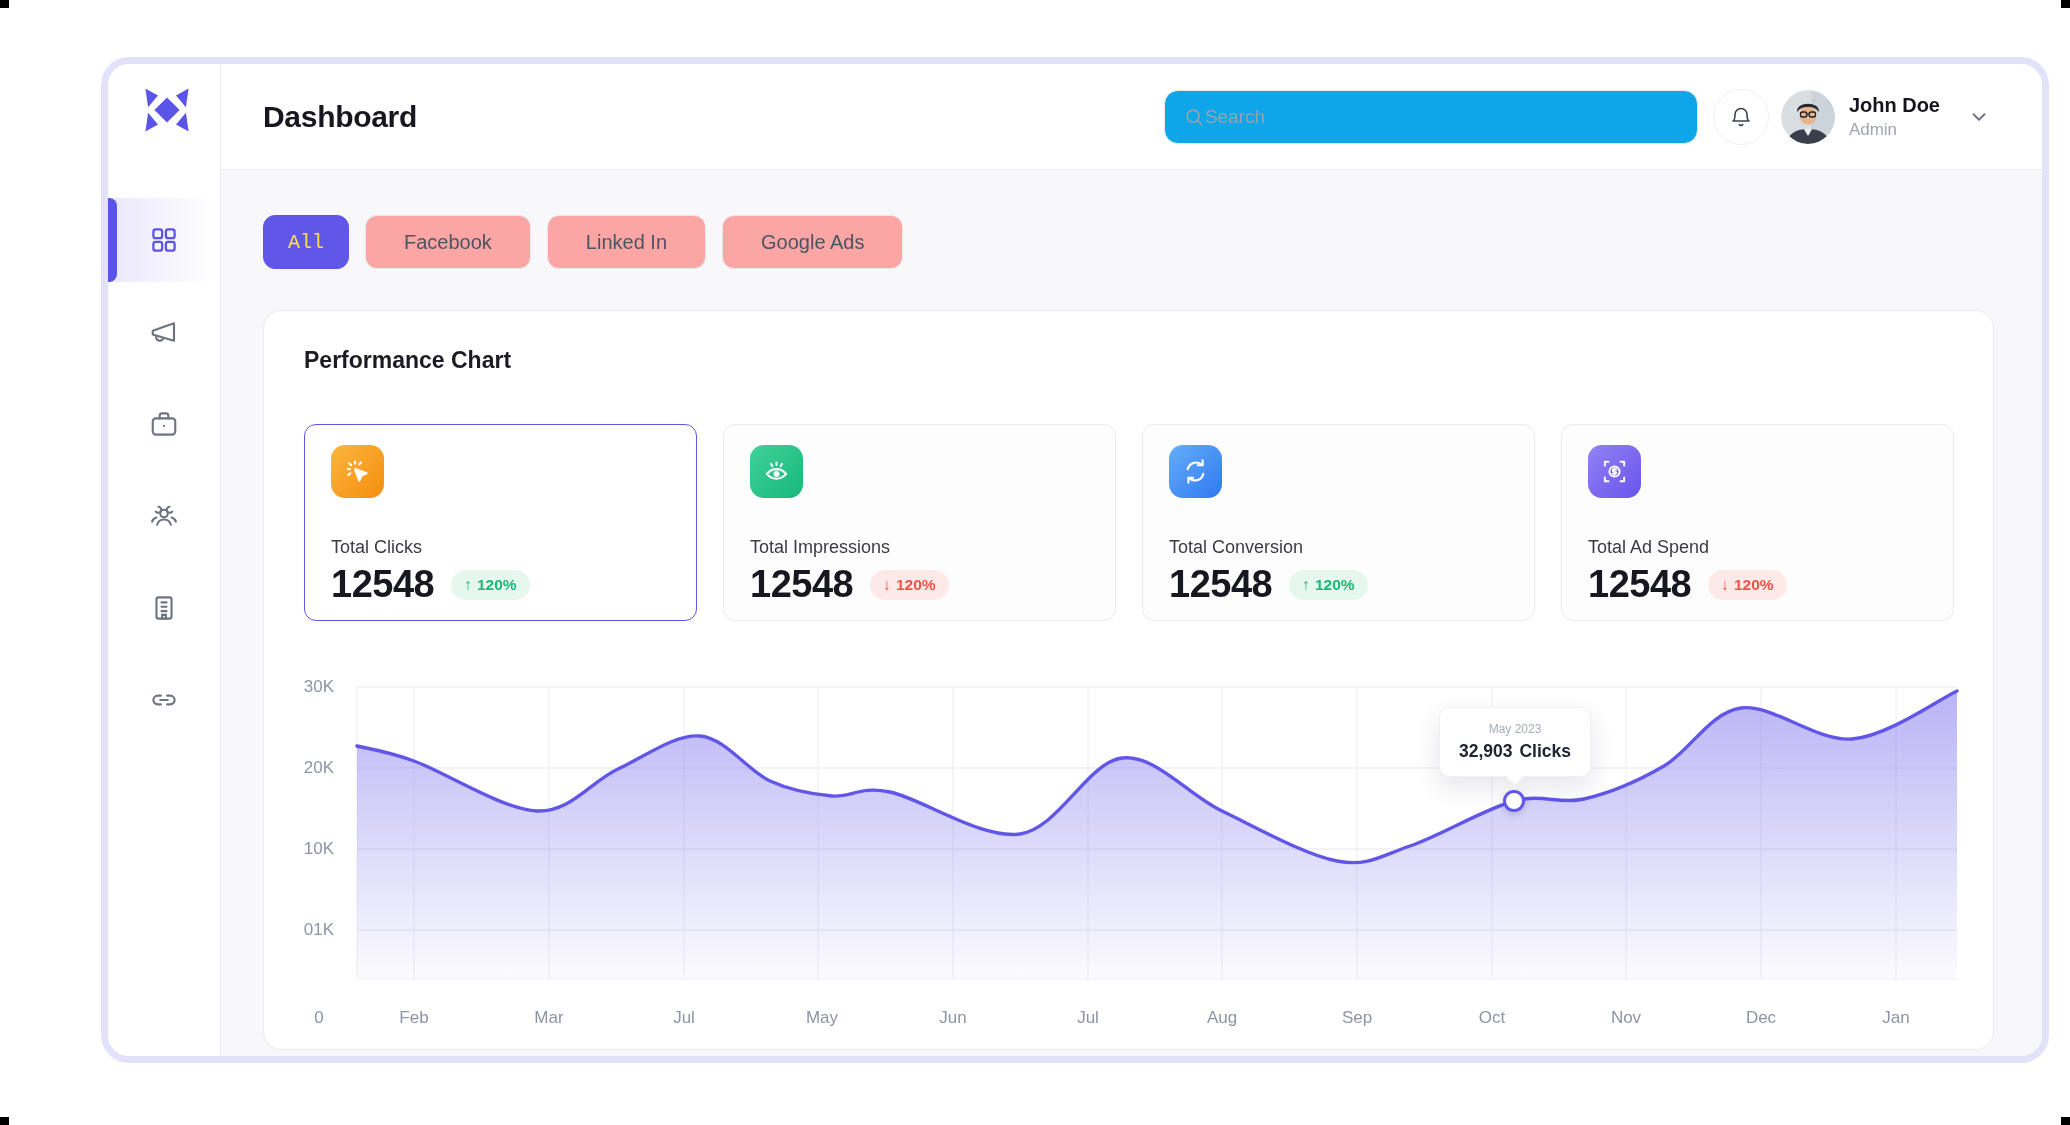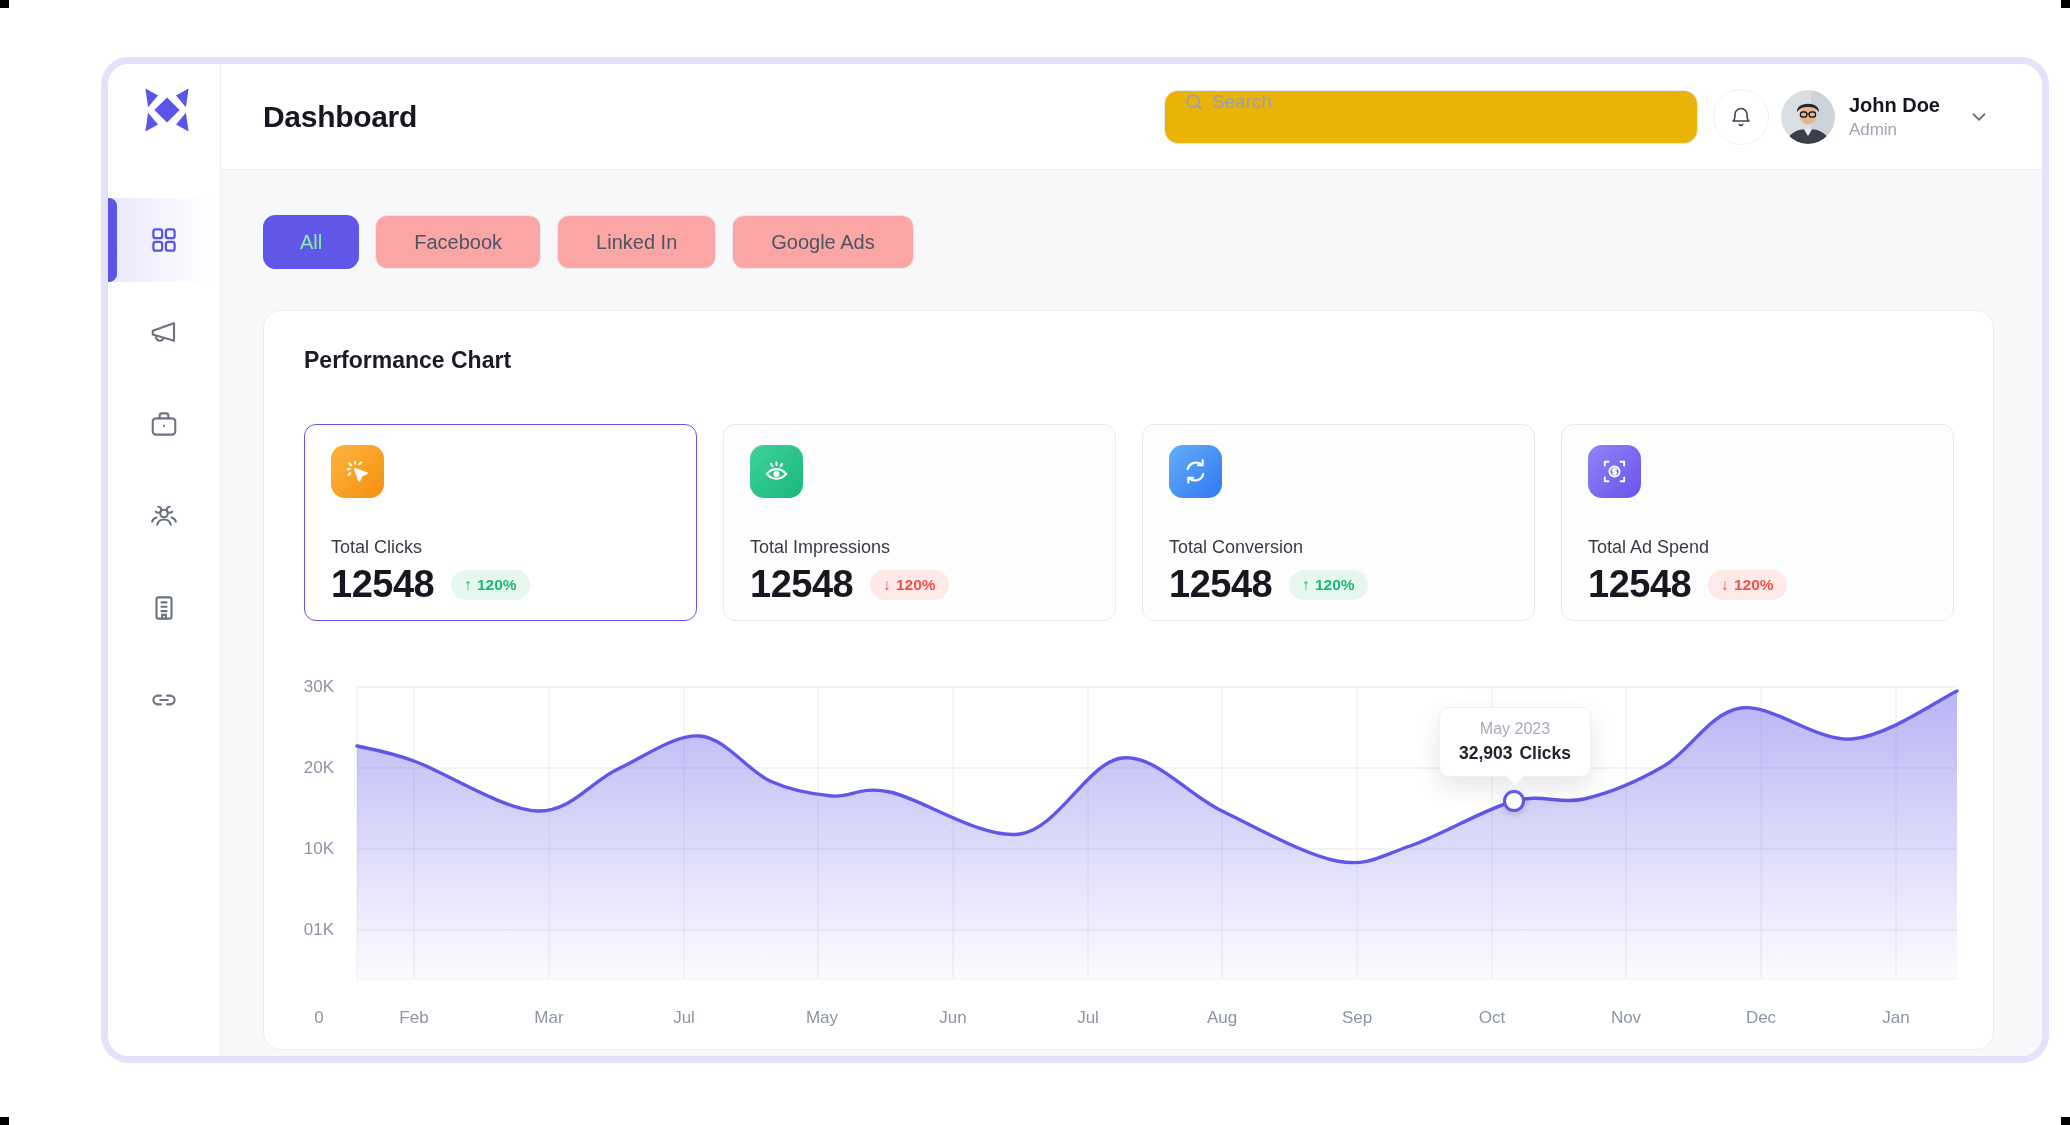--- a/index.html
+++ b/index.html
@@ -27,21 +27,21 @@
   .nav-item.active { background:linear-gradient(90deg,#eae7fc 0%, rgba(255,255,255,0) 95%); }
   .nav-item.active::before { content:""; position:absolute; left:0; top:0; width:9px; height:84px;
     background:#5b54e8; border-radius:0 8px 8px 0; }
   .nav-item.active .ic { color:#5b54e8; }
 
   
   .header { position:absolute; left:113px; top:0; right:0; height:106px; background:#fff;
     border-bottom:1px solid #eeeef2; display:flex; align-items:center; padding:0 52px 0 42px; z-index:4; }
   .page-title { font-size:30px; font-weight:700; color:#17171f; letter-spacing:-0.3px; }
   .search { margin-left:auto; width:534px; height:54px; border:1.5px solid #e8e8ed; border-radius:14px;
-    display:flex; align-items:flex-start; padding:0 18px; gap:7px; background:#eab308; }
+    display:flex; align-items:center; padding:0 18px; gap:0; background:#0ea5e9; }
   .search .ic { width:22px; height:22px; color:#9aa1ae; }
   .search .ic svg { width:22px; height:22px; display:block; }
   .search input { border:none; outline:none; flex:1; font-size:19px; color:#3c424e;
     font-family:inherit; background:transparent; }
   .search input::placeholder { color:#9aa1ae; }
   .bell-wrap { margin-left:15px; width:56px; height:56px; border:1.5px solid #f0f0f4; border-radius:50%;
     display:flex; align-items:center; justify-content:center; cursor:pointer; background:#fff; }
   .bell-wrap .ic { width:24px; height:24px; color:#3c424e; }
   .bell-wrap .ic svg { width:24px; height:24px; display:block; }
   .avatar { margin-left:12px; width:54px; height:54px; border-radius:50%; overflow:hidden; flex:none; }
@@ -51,21 +51,21 @@
   .user-role { font-size:17px; color:#a0a6b1; margin-top:3px; }
   .chev { margin-left:28px; width:22px; height:22px; color:#6b7280; cursor:pointer; }
   .chev svg { width:22px; height:22px; display:block; }
 
   
   .content { position:absolute; top:106px; left:113px; right:0; bottom:0; background:#f8f8fa;
     padding:45px 49px 0 42px; }
   .filters { display:flex; gap:16px; }
   .filter-btn { height:54px; padding:0 38px; border-radius:12px; background:#fca5a5;
     border:1px solid #e8e8ec; color:#4b5563; font-size:20px; font-family:inherit; cursor:pointer; }
-  .filter-btn.active { background:#6056e8; border-color:#6056e8; color:#86efac; padding:0 36px; }
+  .filter-btn.active { background:#6056e8; border-color:#6056e8; color:#fde047; padding:0 24px;font-family:Liberation Mono, monospace; }
 
   .panel { position:relative; margin-top:41px; width:1731px; height:740px; background:#fff;
     border:1px solid #ececf0; border-radius:18px; }
   .panel-title { position:absolute; left:40px; top:36px; font-size:23px; font-weight:700; color:#1b1b23; }
 
   
   .stats { position:absolute; left:40px; top:113px; display:flex; gap:26px;border-radius:18px; }
   .stat-card { width:393px; height:197px; border:1px solid #eaeaee; background:#fdfdfe; border-radius:12px;
     padding:20px 26px; cursor:pointer; position:relative; }
   .stat-card.selected { border:1.6px solid #6156e8; background:#fff; }
@@ -89,21 +89,21 @@
     font-size:17px; color:#8d94a3; }
 
   .marker { position:absolute; left:1239px; top:479px; width:22px; height:22px; border-radius:50%;
     background:#fff; border:3.5px solid #6156e8; box-shadow:0 2px 6px rgba(60,60,120,.25); z-index:3; }
   .tooltip { position:absolute; left:1175px; top:396px; width:152px; height:70px; background:#fff;
     border:1px solid #f1f1f4; border-radius:10px; box-shadow:0 10px 24px rgba(50,50,90,.12);
     display:flex; flex-direction:column; align-items:center; justify-content:center; z-index:2; }
   .tooltip::after { content:""; position:absolute; left:50%; bottom:-7px; width:13px; height:13px;
     background:#fff; border-right:1px solid #f1f1f4; border-bottom:1px solid #f1f1f4;
     transform:translateX(-50%) rotate(45deg); }
-  .tt-title { font-size:16px; color:#a6acb8; }
+  .tt-title { font-size:12px; color:#a6acb8; }
   .tt-value { margin-top:5px; font-size:17.5px; font-weight:700; color:#20242e; display:flex; gap:7px; }
 </style>
 </head>
 <body>
 
 <div class="corner tl"></div>
 <div class="corner tr"></div>
 <div class="corner bl"></div>
 <div class="corner br"></div>
 

